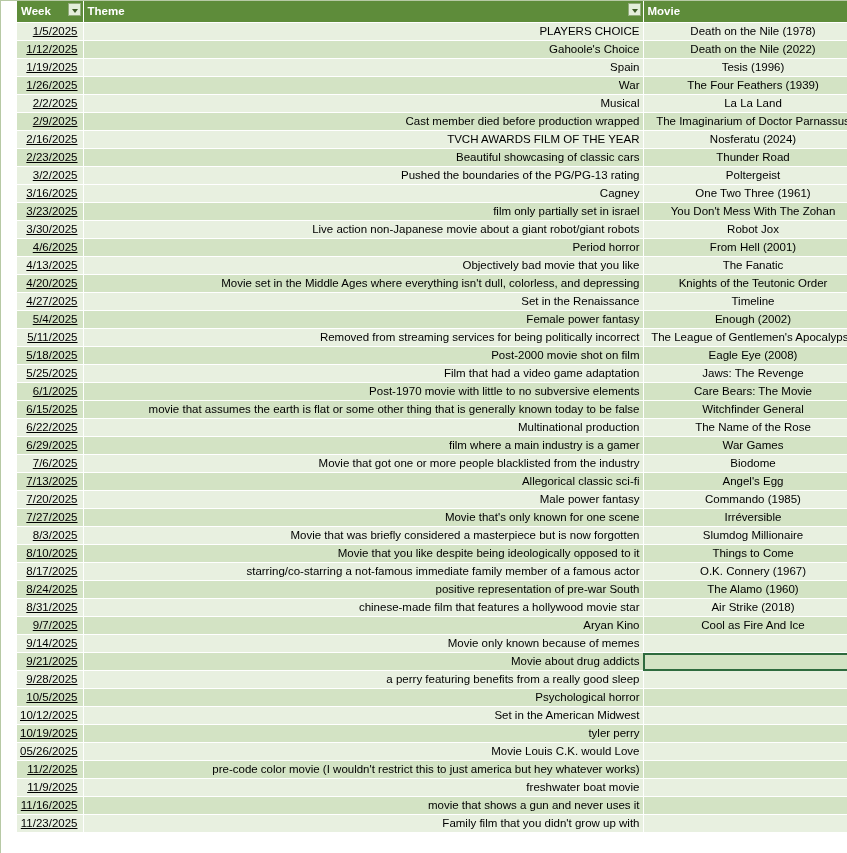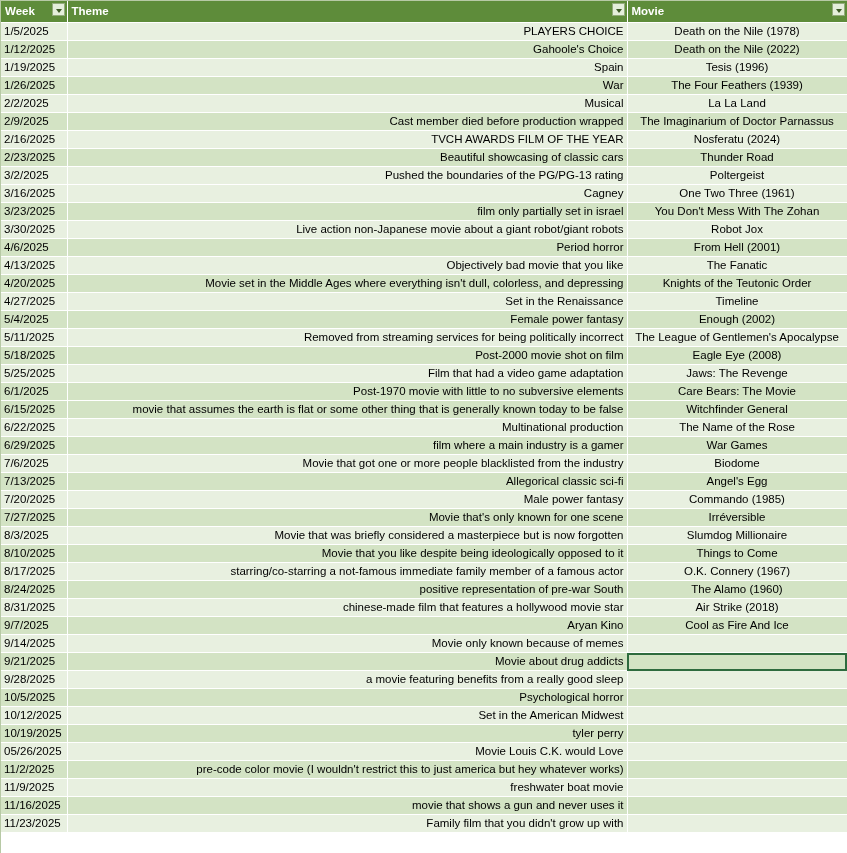--- a/index.html
+++ b/index.html
@@ -14,20 +14,21 @@
     width: 847px;
     height: 853px;
     overflow: hidden;
   }
   .sheet {
     width: 847px;
     height: 853px;
     box-sizing: border-box;
     border-left: 1px solid #b7c9a5;
     border-top: 1px solid #b7c9a5;
+    padding-left: 16px;
   }
   table.grid {
     border-collapse: collapse;
     table-layout: fixed;
     width: 846px;
   }
   table.grid col.c-week  { width: 66px; }
   table.grid col.c-theme { width: 560px; }
   table.grid col.c-movie { width: 220px; }
 
@@ -71,21 +72,21 @@
     padding: 0px 3px 1px 3px;
     border-right: 1px solid #ffffff;
     border-bottom: 1px solid #ffffff;
     white-space: nowrap;
     overflow: hidden;
     font-size: 11.5px;
     line-height: 15px;
   }
   tbody tr.band-a td { background: #e8f0e0; }
   tbody tr.band-b td { background: #d3e3c4; }
-  td.week  { text-align: left; padding-right: 5px; }
+  td.week  { text-align: right; padding-right: 5px; text-decoration: underline; }
   td.theme { text-align: right; }
   td.movie { text-align: center; }
 
   td.selected {
     position: relative;
     outline: 2px solid #2e6b3e;
     outline-offset: -2px;
     z-index: 3;
   }
 </style>
@@ -297,21 +298,21 @@
           <td class="theme">Movie only known because of memes</td>
           <td class="movie"></td>
         </tr>
         <tr class="band-b">
           <td class="week">9/21/2025</td>
           <td class="theme">Movie about drug addicts</td>
           <td class="movie selected"></td>
         </tr>
         <tr class="band-a">
           <td class="week">9/28/2025</td>
-          <td class="theme">a movie featuring benefits from a really good sleep</td>
+          <td class="theme">a perry featuring benefits from a really good sleep</td>
           <td class="movie"></td>
         </tr>
         <tr class="band-b">
           <td class="week">10/5/2025</td>
           <td class="theme">Psychological horror</td>
           <td class="movie"></td>
         </tr>
         <tr class="band-a">
           <td class="week">10/12/2025</td>
           <td class="theme">Set in the American Midwest</td>

